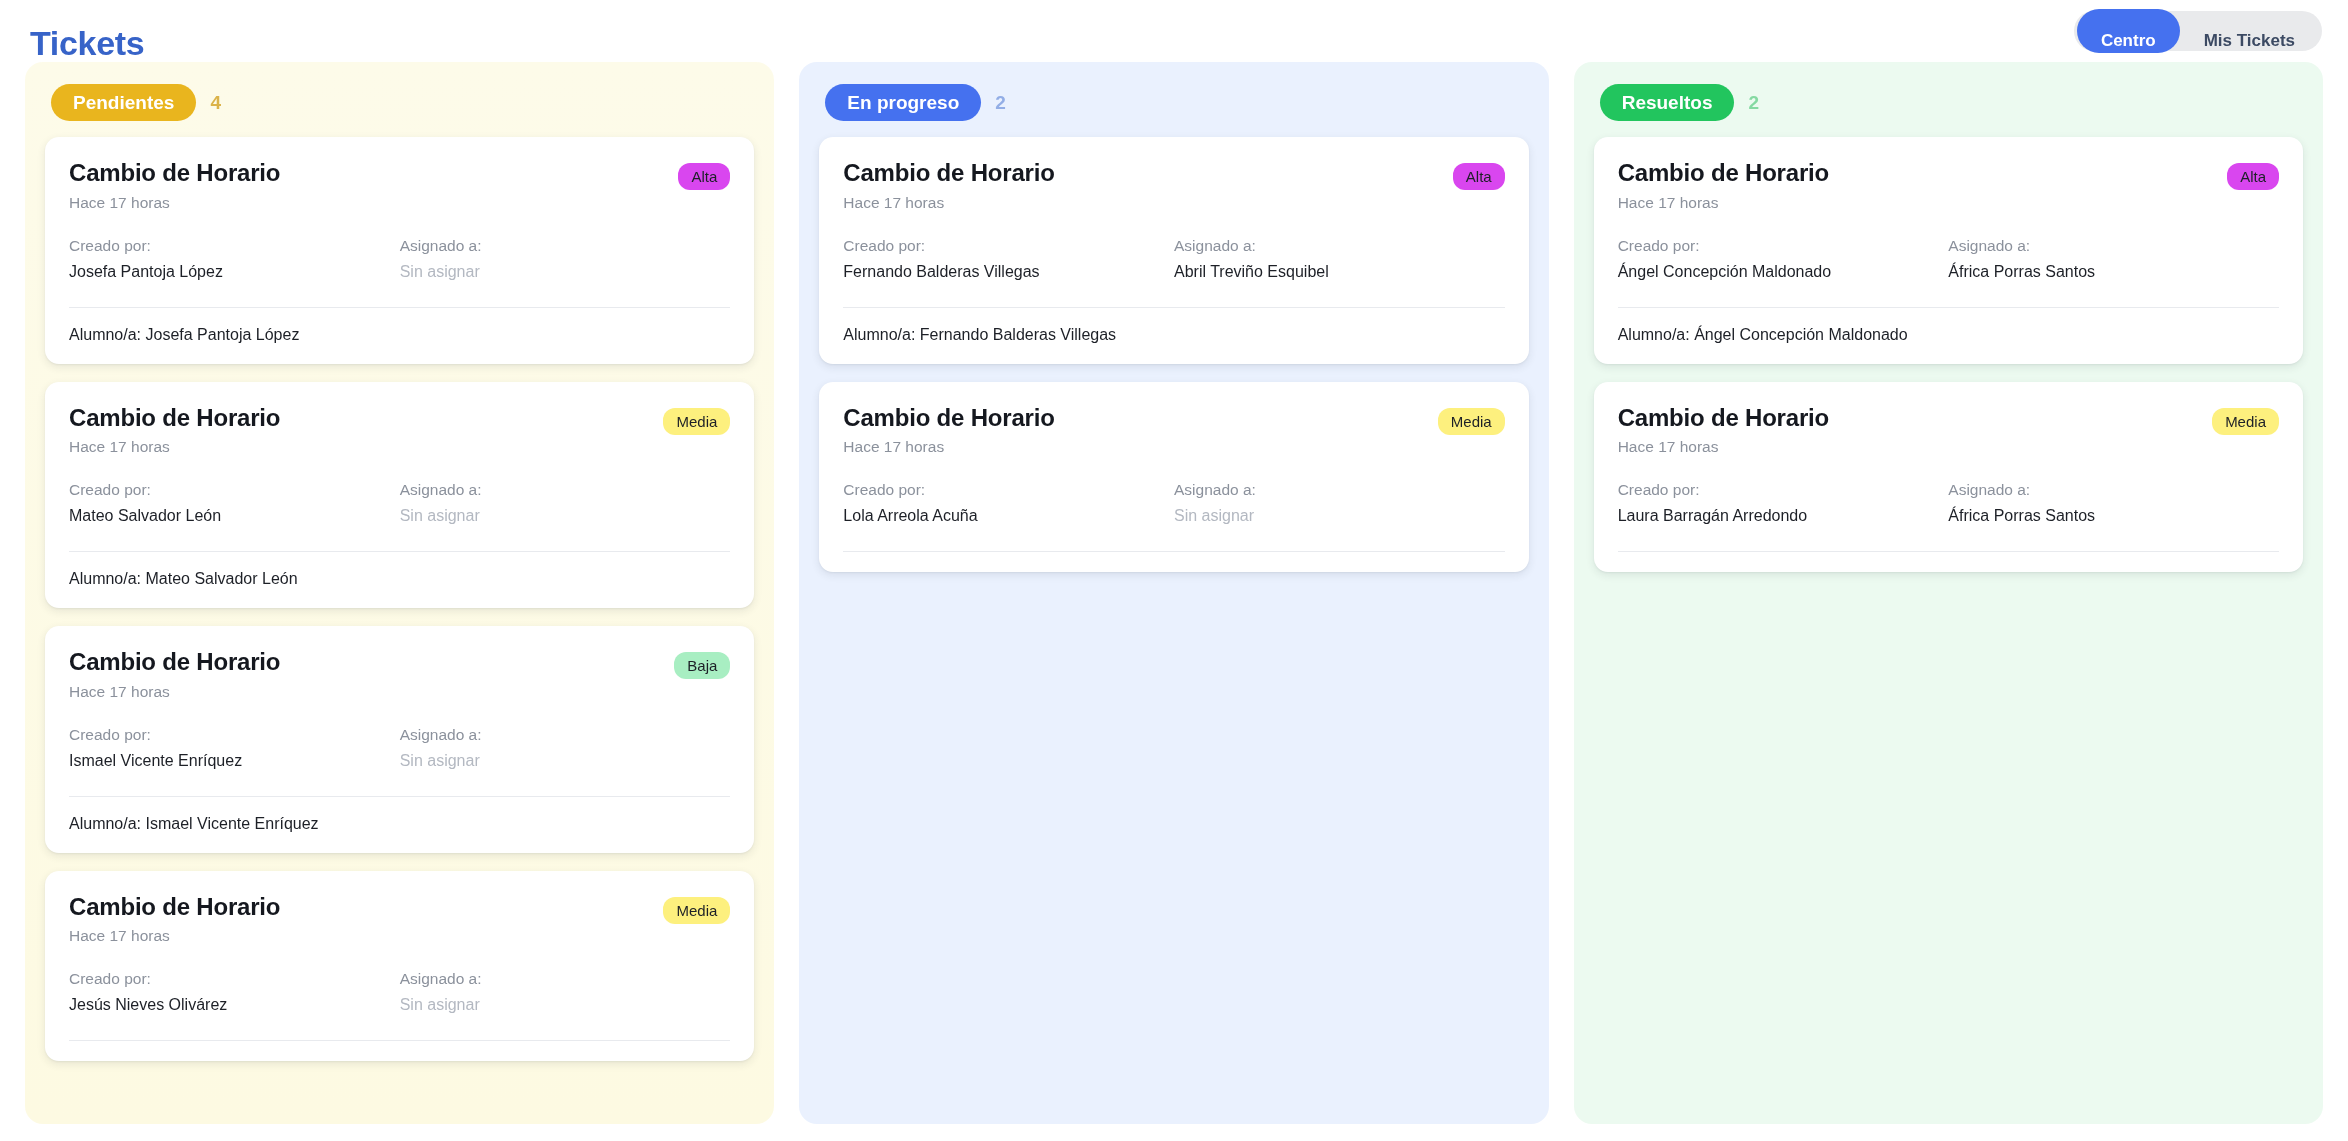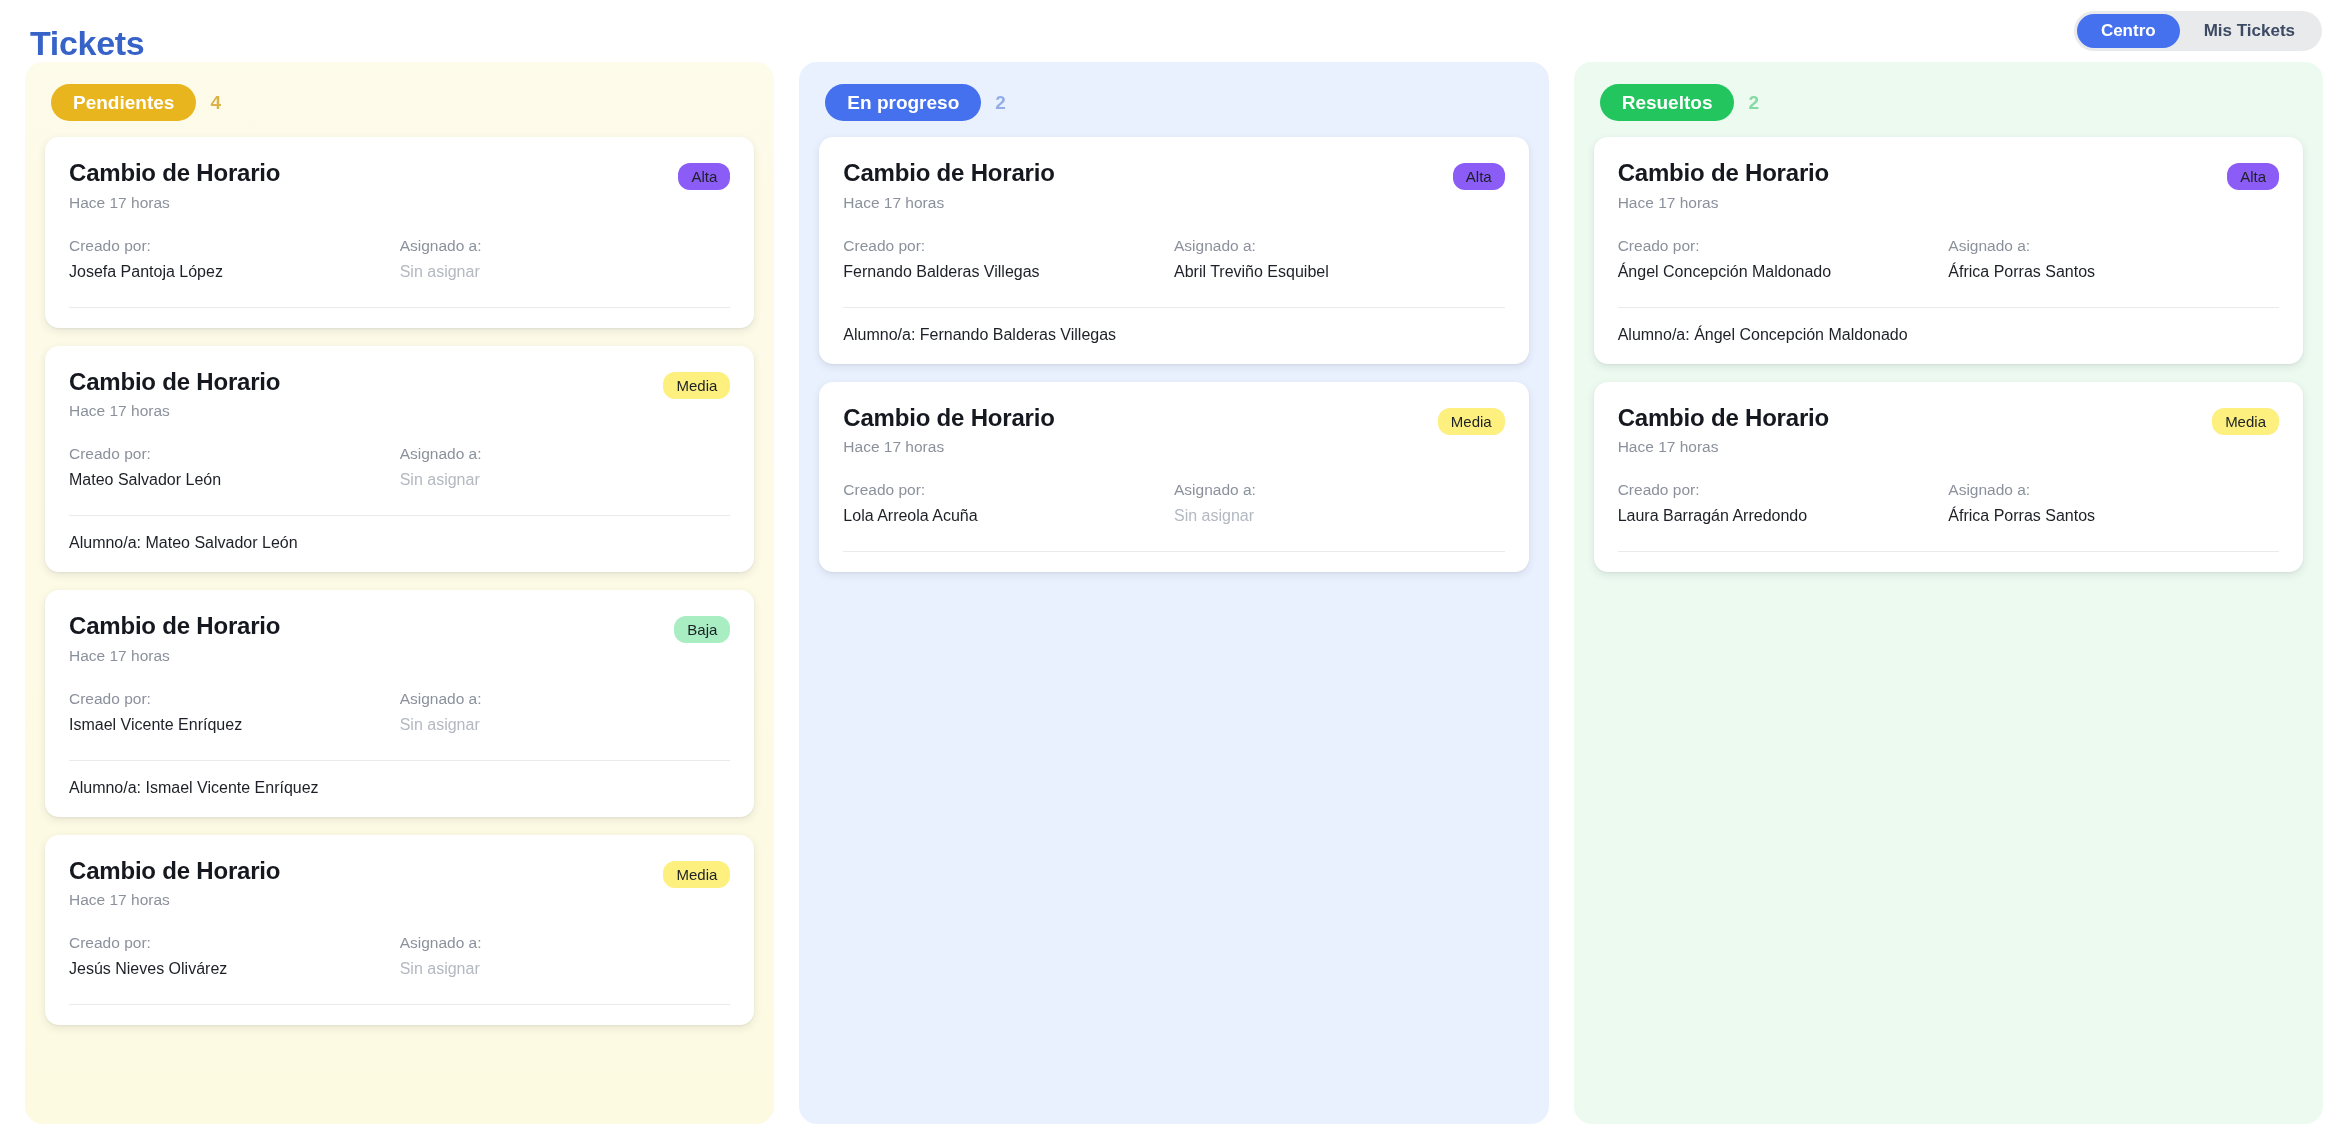--- a/index.html
+++ b/index.html
@@ -43,22 +43,22 @@
     height: 40px;
   }
   .toggle-btn {
     border: none;
     background: transparent;
     font-family: "Liberation Sans", sans-serif;
     font-size: 17px;
     font-weight: bold;
     color: #3c4a63;
     border-radius: 999px;
-    height: 34px;
-    padding: 0 24px;
+    height: 44px;
+    padding: 15px 24px;
     cursor: pointer;
     white-space: nowrap;
     line-height: 34px;
   }
   .toggle-btn.active {
     background: #4571ef;
     color: #ffffff;
   }
 
   
@@ -136,21 +136,21 @@
   }
   .prio {
     border-radius: 12px;
     padding: 6px 13px;
     font-size: 15px;
     line-height: 1;
     white-space: nowrap;
     flex: 0 0 auto;
     margin-top: 4px;
   }
-  .prio-alta  { background: #8b5cf6; color: #1d2027; }
+  .prio-alta  { background: #d946ef; color: #1d2027; }
   .prio-media { background: #fdf07e; color: #1d2027; }
   .prio-baja  { background: #a8eec2; color: #1d2027; }
 
   .meta {
     display: flex;
     margin-top: 24px;
   }
   .meta-col { width: 50%; }
   .meta-label {
     font-size: 15.5px;
@@ -208,20 +208,21 @@
               <div class="meta-col">
                 <div class="meta-label">Creado por:</div>
                 <div class="meta-value">Josefa Pantoja López</div>
               </div>
               <div class="meta-col">
                 <div class="meta-label">Asignado a:</div>
                 <div class="meta-value empty">Sin asignar</div>
               </div>
             </div>
             <div class="divider"></div>
+            <div class="student">Alumno/a: Josefa Pantoja López</div>
           </div>
           <div class="card">
             <div class="card-top">
               <div>
                 <div class="card-title">Cambio de Horario</div>
                 <div class="card-time">Hace 17 horas</div>
               </div>
               <span class="prio prio-media">Media</span>
             </div>
             <div class="meta">

